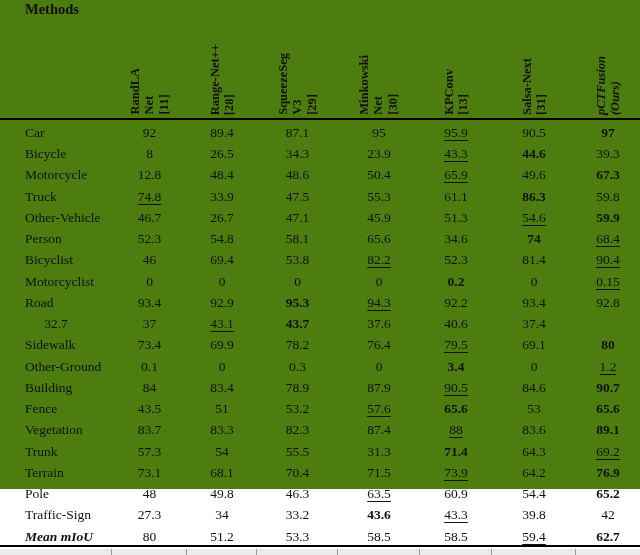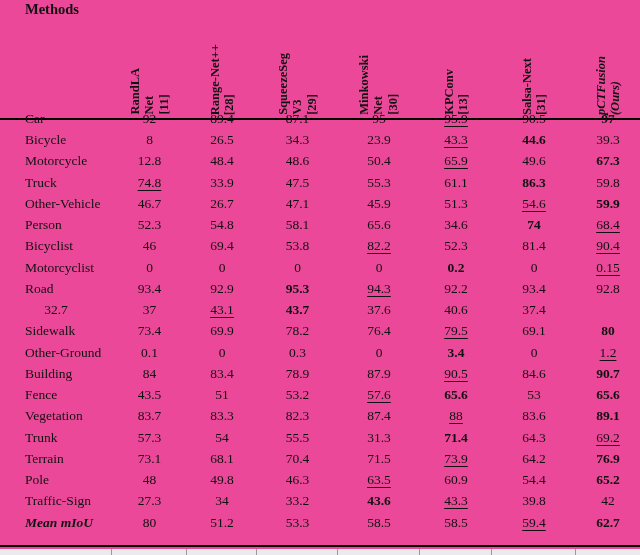--- a/index.html
+++ b/index.html
@@ -3,21 +3,21 @@
 <meta charset="utf-8">
 <style>
   html, body { margin: 0; padding: 0; }
   body {
     width: 640px; height: 555px;
     background: #ffffff;
     font-family: "Liberation Serif", serif;
     color: #111111;
     overflow: hidden;
   }
-  .page { position: relative; width: 640px; height: 555px; background: #ec4899; }
+  .page { position: relative; width: 640px; height: 489px; background: #4d7c0f; }
 
   .title {
     position: absolute; left: 25px; top: 1px;
     font-weight: bold; font-size: 14.5px;
   }
 
   .grid {
     display: grid;
     grid-template-columns: 112px 75px 70px 81px 82px 72px 84px 64px;
   }
@@ -34,21 +34,21 @@
   .rot {
     writing-mode: vertical-rl;
     transform: rotate(180deg);
     font-weight: bold;
     font-size: 12.5px;
     line-height: 1.15;
     white-space: pre-line;
   }
   .th.italic .rot { font-style: italic; }
 
-  .tbody { position: absolute; top: 108px; left: 0; width: 640px; }
+  .tbody { position: absolute; top: 122px; left: 0; width: 640px; }
   .tr { height: 21.25px; align-items: center; }
   .td { font-size: 13.5px; line-height: 1; }
   .td.label { padding-left: 25px; }
   .td.num { text-align: center; }
 
   .b  { font-weight: bold; text-align: right; }
   .u  { text-decoration: underline; text-underline-offset: 2.5px; text-decoration-thickness: 1px; }
   .bi { font-weight: bold; font-style: italic; }
 
   .bottom-rule {

